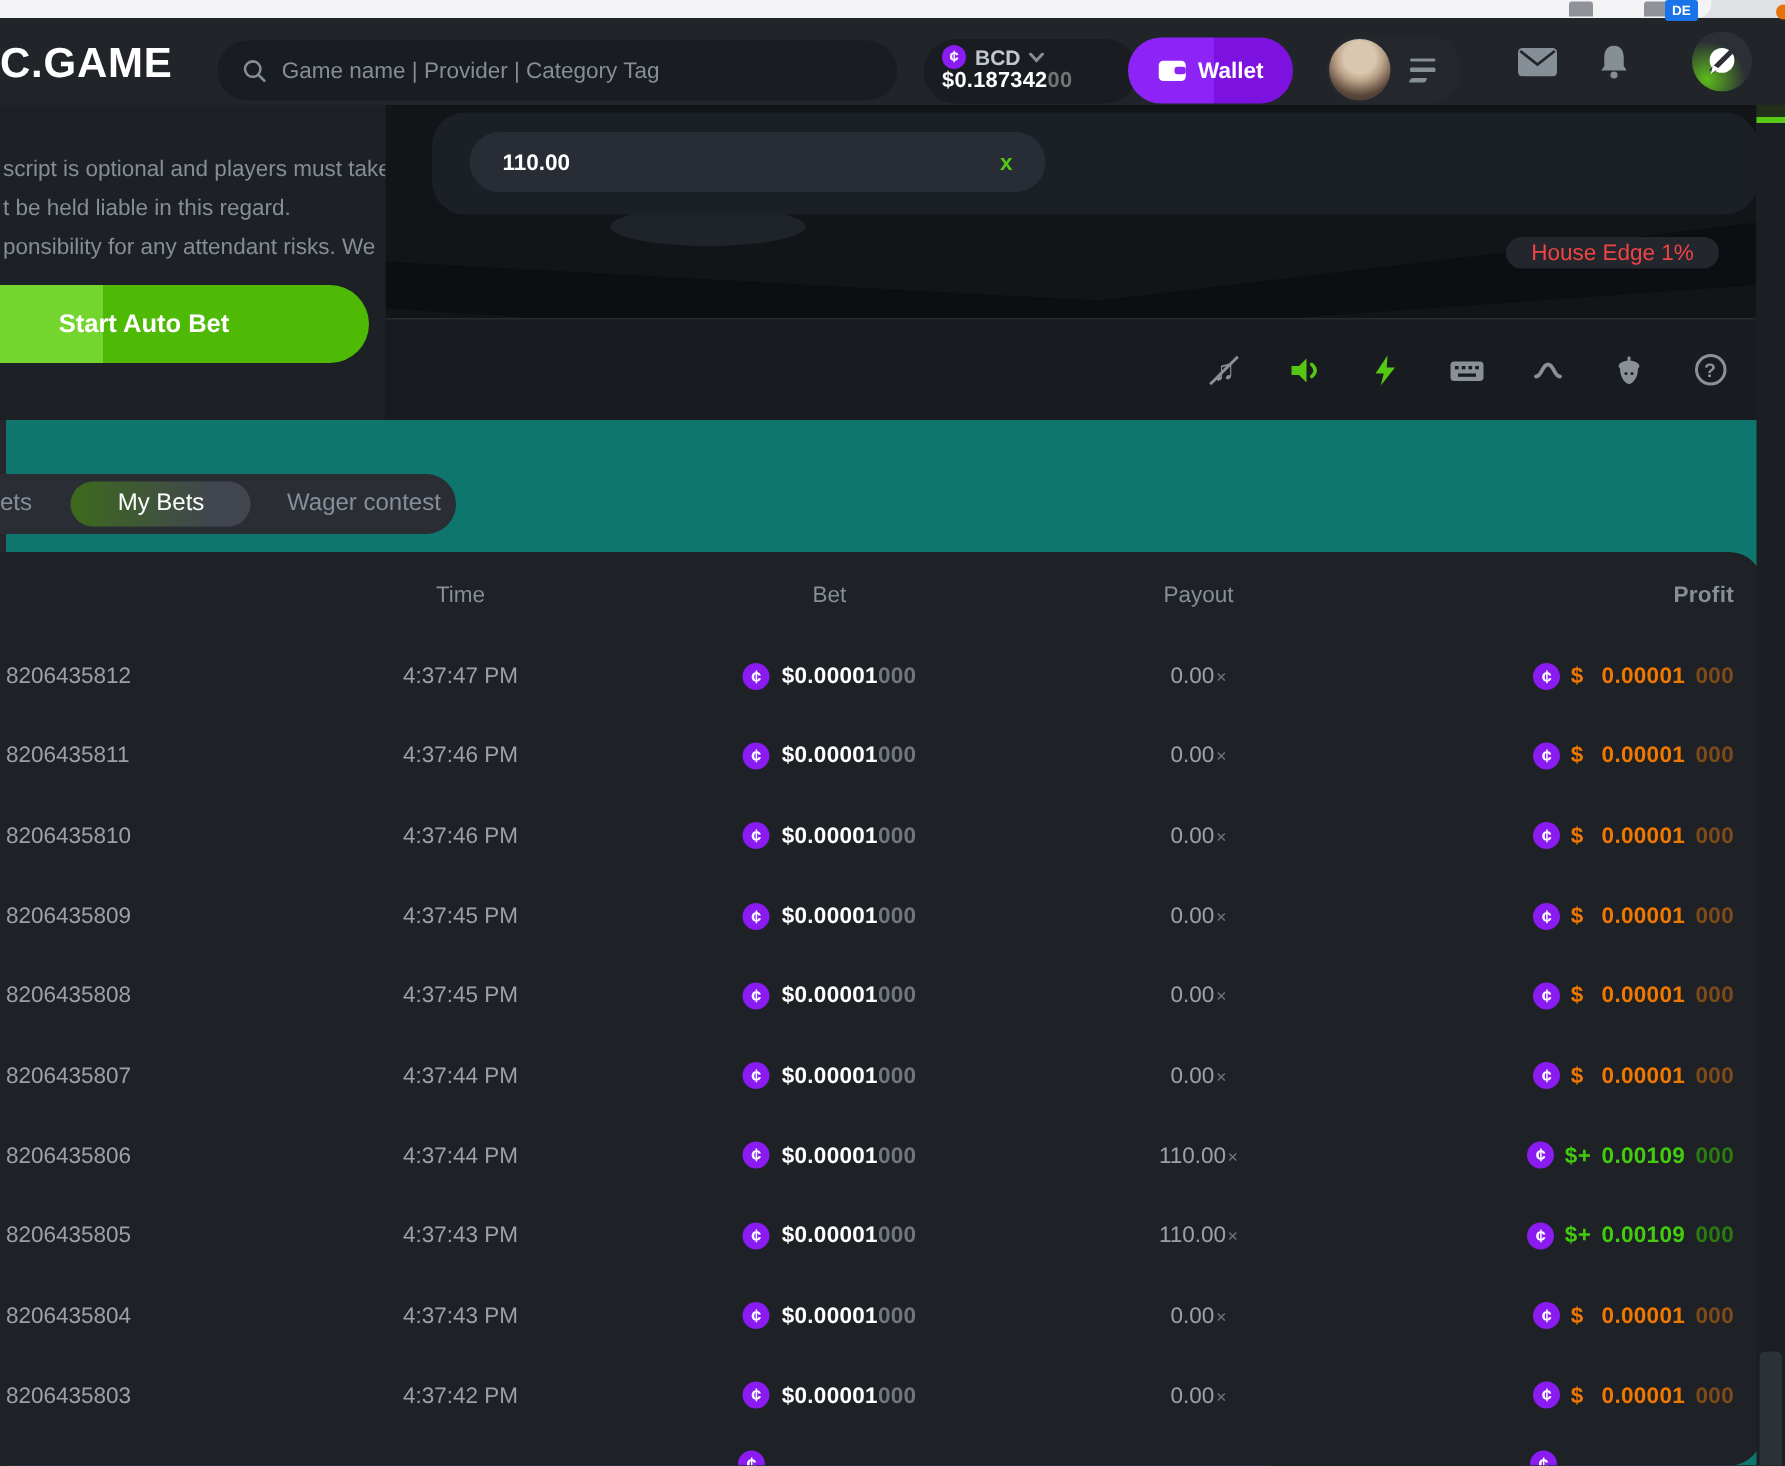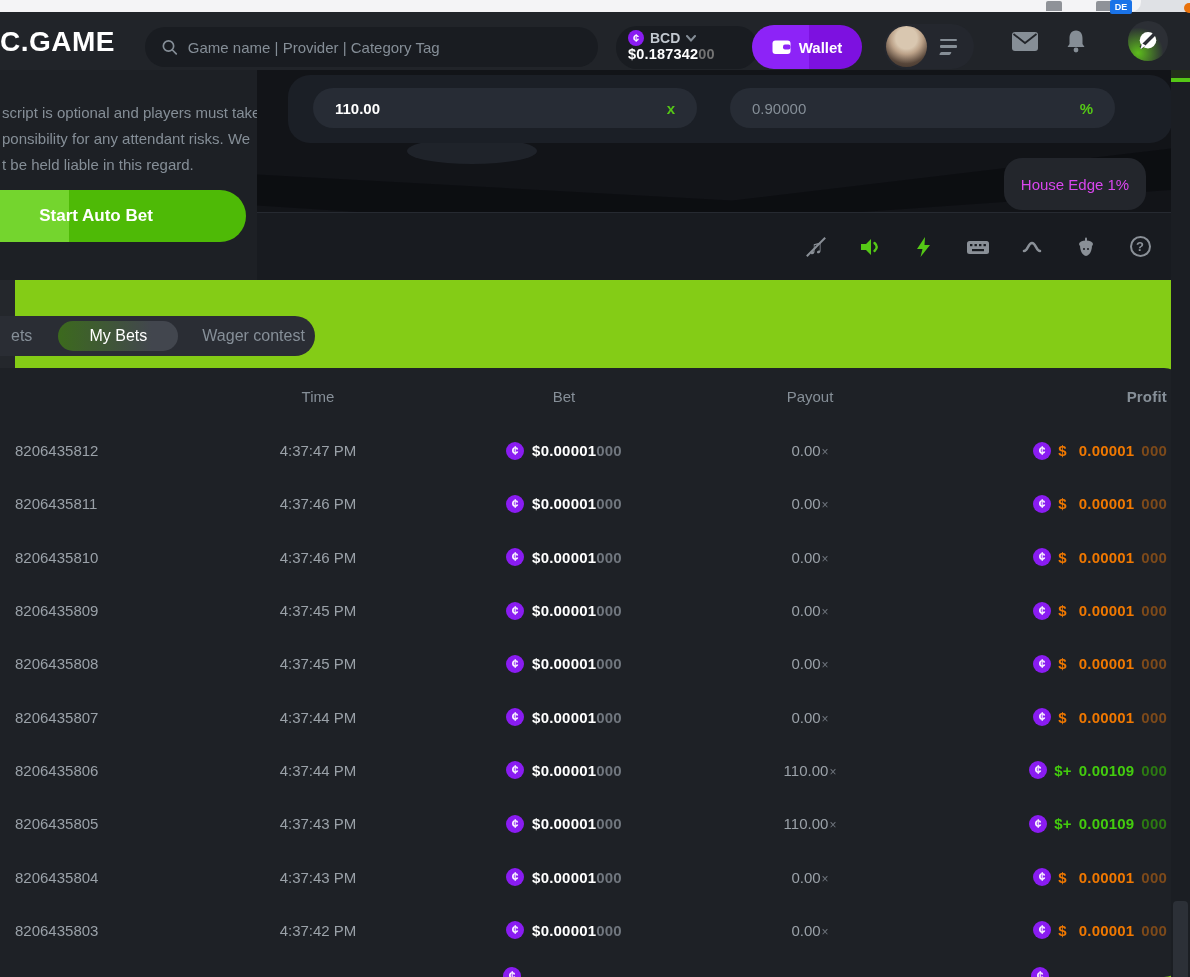--- a/index.html
+++ b/index.html
@@ -61,32 +61,32 @@
   .deco-swoosh{position:absolute;left:0;top:55px;width:914px;height:130px;background:#0b0d10;opacity:.8;
                clip-path:polygon(0 38%,52% 58%,100% 18%,100% 50%,40% 80%,0 62%)}
   .deco-el{position:absolute;border-radius:50%;background:#1f232a}
   .controls-card{position:absolute;left:31px;top:5px;width:884px;height:68px;background:#1b1f26;border-radius:22px}
   .num-input{position:absolute;top:13px;height:40px;background:#272c35;border-radius:20px;
              display:flex;align-items:center;padding:0 22px}
   .num-input input{background:transparent;border:none;outline:none;width:100%;font-size:15px;font-weight:bold;color:#fff;
                    font-family:"Liberation Sans","DejaVu Sans",sans-serif}
   .num-input.gray input{color:#858e97;font-weight:normal}
   .suffix{color:#55c816;font-weight:bold;font-size:15px;margin-left:8px}
-  .house-edge{position:absolute;left:747px;top:88px;width:142px;height:52px;background:#23262c;border-radius:18px;
-              display:flex;align-items:center;justify-content:center;color:#d946ef;font-size:15px}
+  .house-edge{position:absolute;left:747px;top:88px;width:142px;height:21px;background:#23262c;border-radius:18px;
+              display:flex;align-items:center;justify-content:center;color:#ef4444;font-size:15px}
   .toolbar{position:absolute;left:0;right:0;top:142px;bottom:0;background:#181b20;border-top:1px solid #262a31;
            display:flex;align-items:center;justify-content:flex-end;gap:30px;padding-right:19px}
   .ticon{width:24px;height:24px;display:flex;align-items:center;justify-content:center;cursor:pointer;position:relative}
   .note{font-size:20px;color:#8a9097;line-height:1}
   .note-slash{position:absolute;left:11px;top:-1px;width:2px;height:26px;background:#8a9097;transform:rotate(45deg)}
   .help-ring{width:21px;height:21px;border:2px solid #8a9097;border-radius:50%;color:#8a9097;font-weight:bold;
              font-size:13px;display:flex;align-items:center;justify-content:center}
 
   
-  .bets{position:absolute;top:280px;left:15px;width:1171px;height:697px;background:#84cc16}
+  .bets{position:absolute;top:280px;left:4px;width:1171px;height:697px;background:#0f766e}
   .tabbar{position:absolute;left:-80px;top:36px;width:380px;height:40px;background:#2a2d34;border-radius:22px;
           display:flex;align-items:center}
   .tab{font-size:16px;color:#868f98;cursor:pointer;white-space:nowrap}
   .tab.cut{margin-left:76px}
   .tab.active{margin-left:26px;width:120px;height:30px;border-radius:22px;color:#fff;font-weight:normal;
               background:linear-gradient(90deg,#3c6a1d 0%,#42464e 78%);display:flex;align-items:center;justify-content:center}
   .tab.wager{margin-left:24px}
   .table-card{position:absolute;left:-40px;top:88px;width:1211px;height:609px;background:#1e2126;
               border-radius:22px;overflow:hidden}
   .thead,.trow{display:grid;grid-template-columns:220px 246px 246px 246px 1fr;align-items:center;padding-right:19px}
@@ -182,39 +182,35 @@
       <circle cx="20" cy="19" r="11" fill="#fff"></circle>
       <rect x="6" y="17" width="28" height="4.5" fill="#2c2f35" transform="rotate(-45 20 19)"></rect>
       <polygon points="10,31 17,26 12,23" fill="#fff"></polygon>
     </svg>
   </div>
 </div>
 
 <div class="sidebar">
   <div class="disclaimer">
     <div>script is optional and players must take</div>
+    <div>t be held liable in this regard.</div>
     <div>ponsibility for any attendant risks. We</div>
-    <div>t be held liable in this regard.</div>
   </div>
   <button class="start-btn">Start Auto Bet</button>
 </div>
 
 <div class="game-panel">
   <div class="deco-swoosh"></div>
   <div class="deco-el" style="left:150px;top:68px;width:130px;height:26px"></div>
   <div class="deco-el" style="left:500px;top:20px;width:90px;height:20px"></div>
 
   <div class="controls-card">
     <div class="num-input" style="left:25px;width:384px">
       <input value="110.00" style="">
       <span class="suffix">x</span>
-    </div>
-    <div class="num-input gray" style="left:442px;width:385px">
-      <input value="0.90000" style="">
-      <span class="suffix">%</span>
     </div>
   </div>
 
   <div class="house-edge">House Edge 1%</div>
 
   <div class="toolbar">
     <span class="ticon">
         <span class="note">♫</span>
         <i class="note-slash"></i>
       </span>

